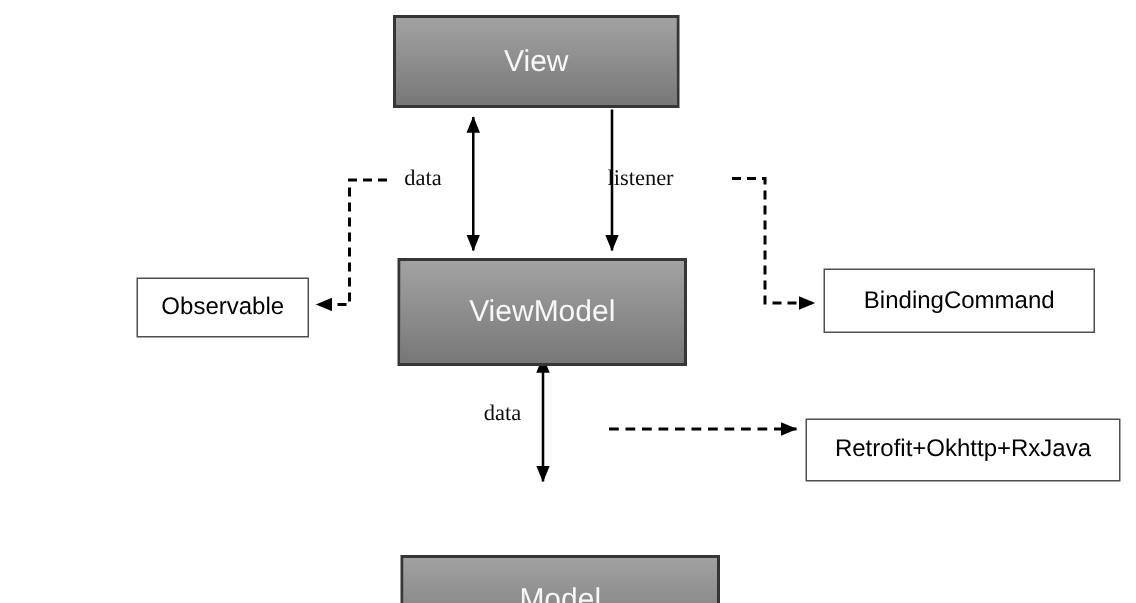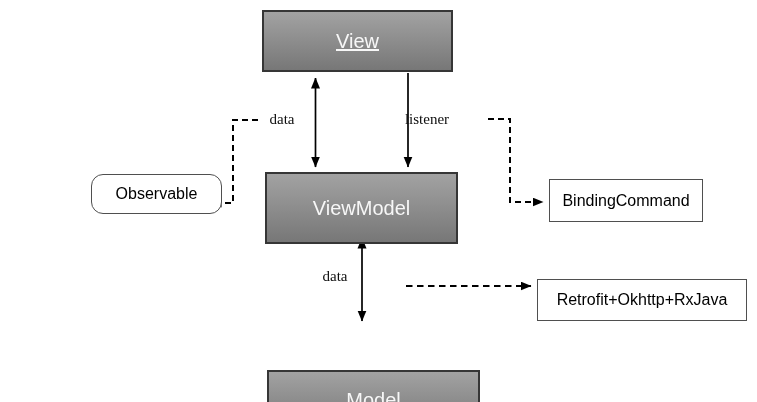--- a/index.html
+++ b/index.html
@@ -73,37 +73,37 @@
 
     <line x1="362" y1="238" x2="362" y2="321" stroke="#000000" stroke-width="1.7" marker-start="url(#arrStart)" marker-end="url(#arrEnd)"></line>
 
     <path d="M258,120 L233,120 L233,203 L211,203" fill="none" stroke="#000000" stroke-width="2" stroke-dasharray="6 4" marker-end="url(#arrEnd)"></path>
 
     <path d="M488,119 L510,119 L510,202 L543,202" fill="none" stroke="#000000" stroke-width="2" stroke-dasharray="6 4" marker-end="url(#arrEnd)"></path>
 
     <line x1="406" y1="286" x2="531" y2="286" stroke="#000000" stroke-width="2" stroke-dasharray="6.5 4.5" marker-end="url(#arrEnd)"></line>
   </svg>
 
-  <div class="node primary" style="left:262px; top:10px; width:191px; height:62px;text-decoration:underline;">
+  <div class="node primary" style="left:262px; top:10px; width:191px; height:62px;">
     <span>View</span>
   </div>
 
   <div class="node primary" style="left:265px; top:172px; width:193px; height:72px;">
     <span>ViewModel</span>
   </div>
 
   <div class="node primary" style="left:267px; top:326px; width:213px; height:61px;margin-top:44px;">
     <span>Model</span>
   </div>
 
-  <div class="node secondary" style="left:91px; top:174px; width:131px; height:40px;border-radius:12px;">
+  <div class="node secondary" style="left:91px; top:185px; width:115px; height:40px;">
     <span>Observable</span>
   </div>
 
-  <div class="node secondary" style="left:549px; top:179px; width:154px; height:43px;text-align:center;">
+  <div class="node secondary" style="left:549px; top:179px; width:181px; height:43px;text-align:center;">
     <span>BindingCommand</span>
   </div>
 
   <div class="node secondary" style="left:537px; top:279px; width:210px; height:42px;">
     <span>Retrofit+Okhttp+RxJava</span>
   </div>
 
   <div class="edge-label" style="left:256px; top:111px; width:52px;">data</div>
 
   <div class="edge-label" style="left:392px; top:111px; width:70px;">listener</div>

